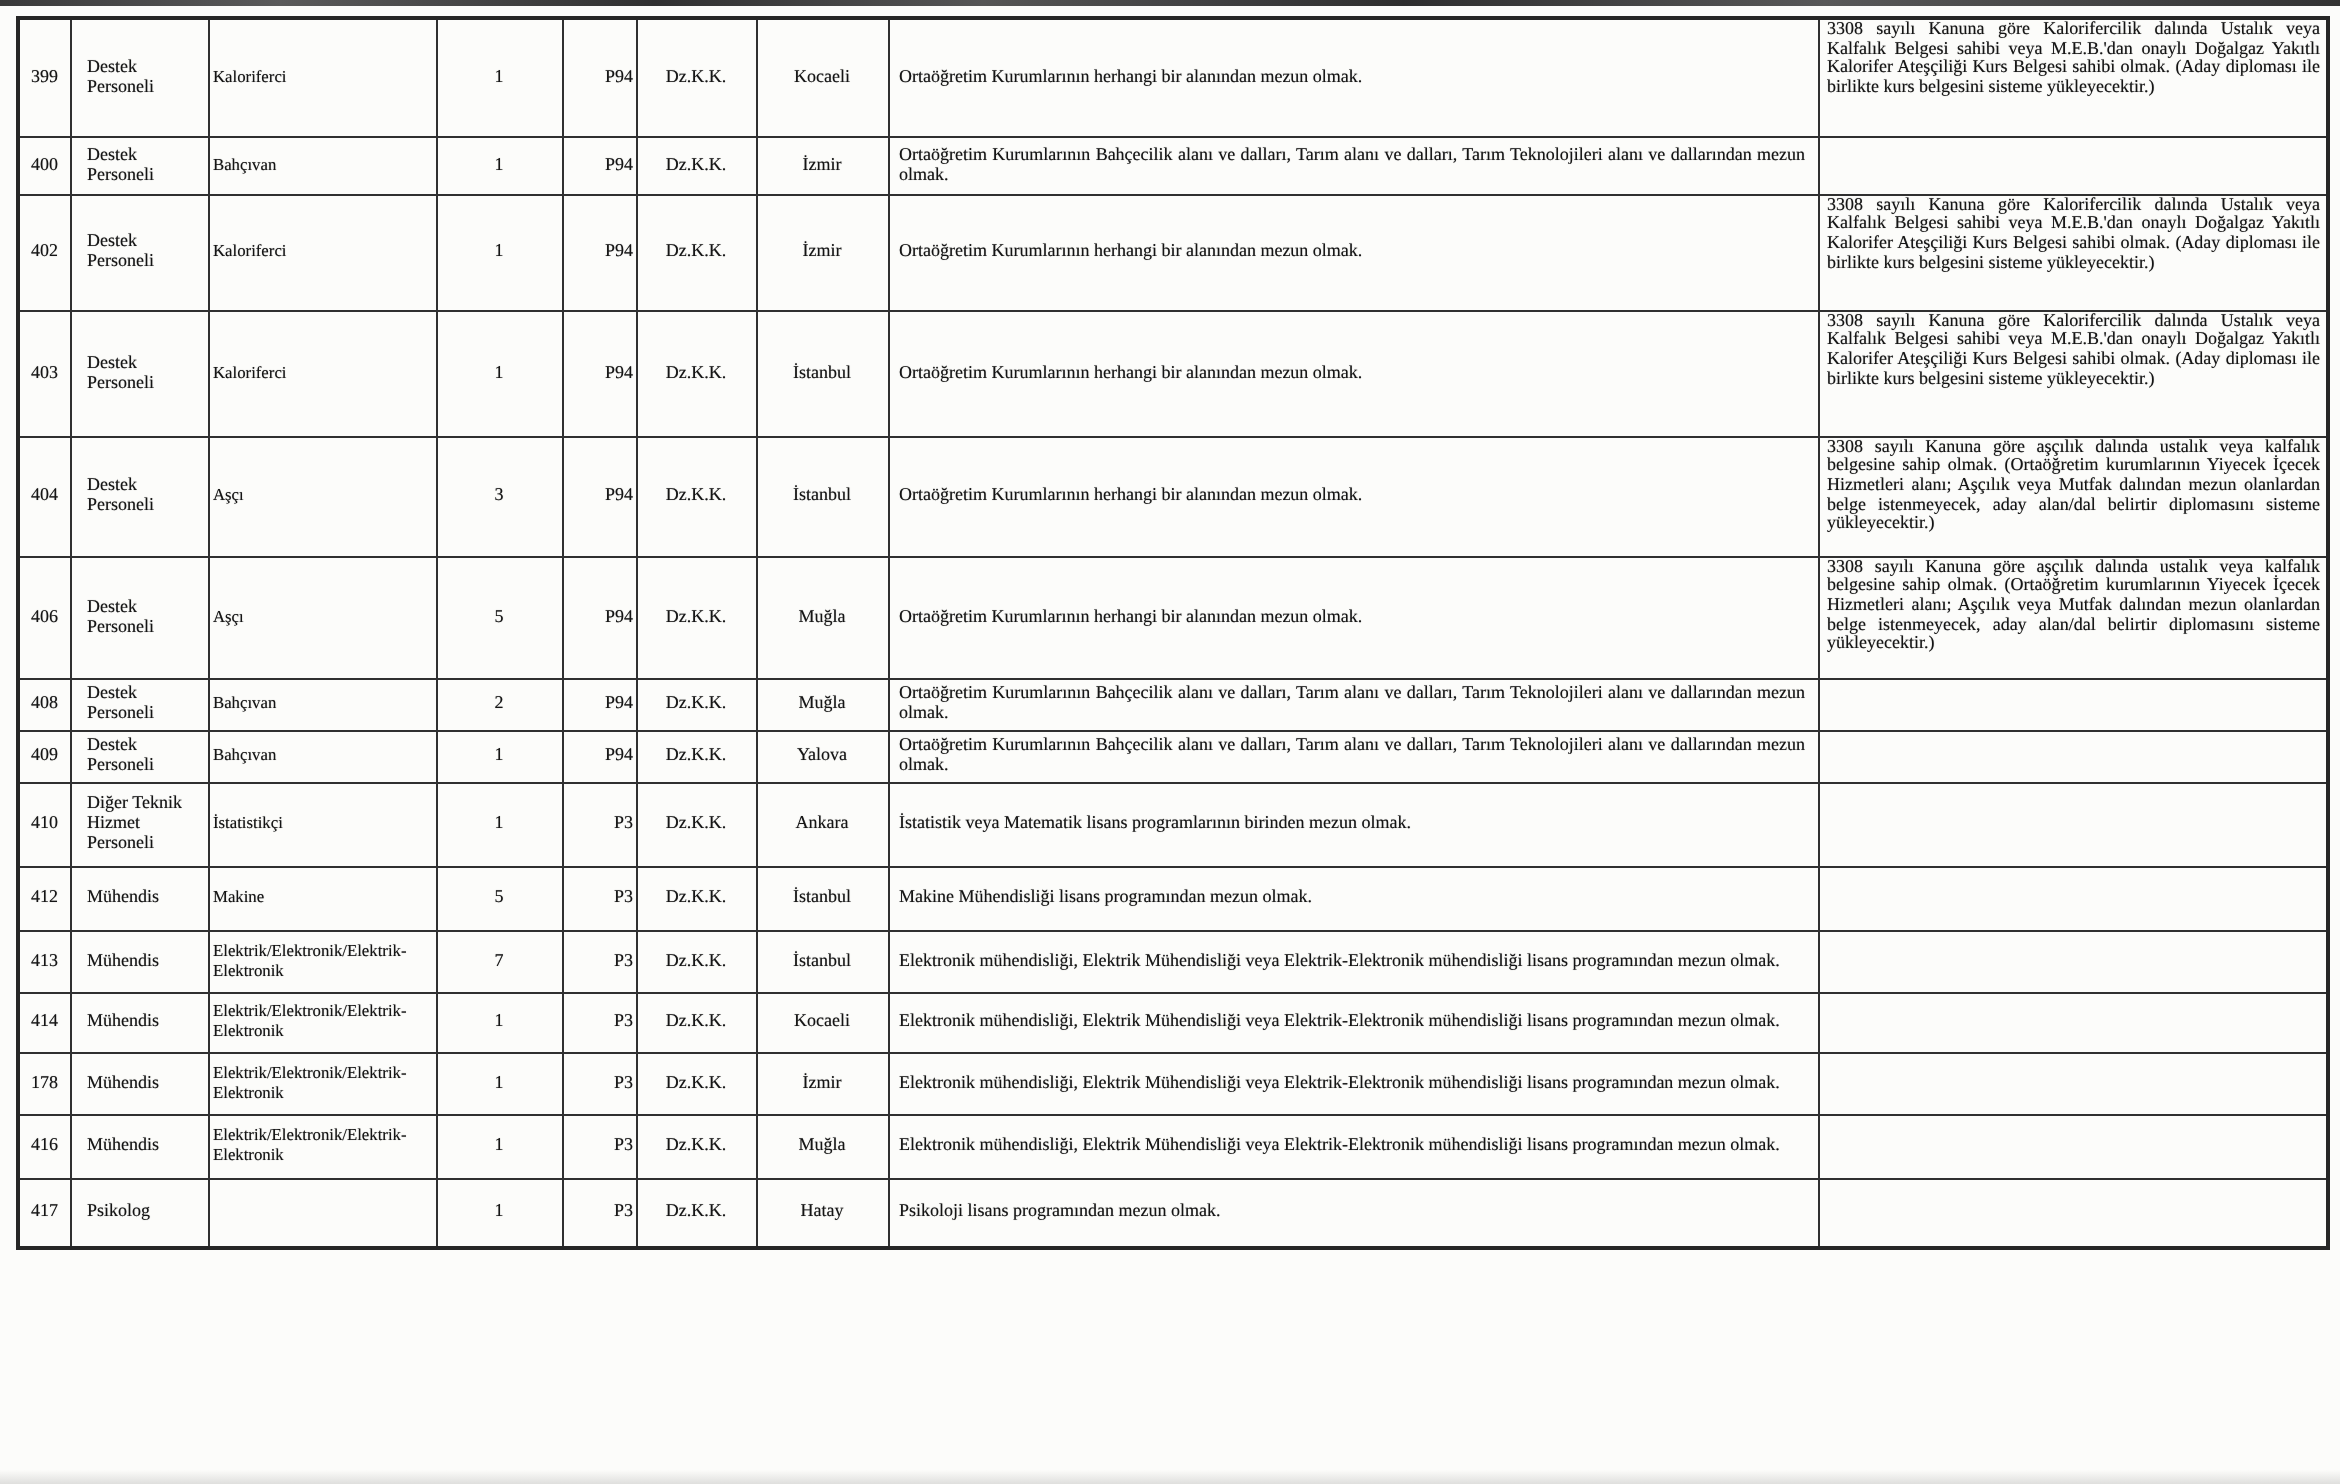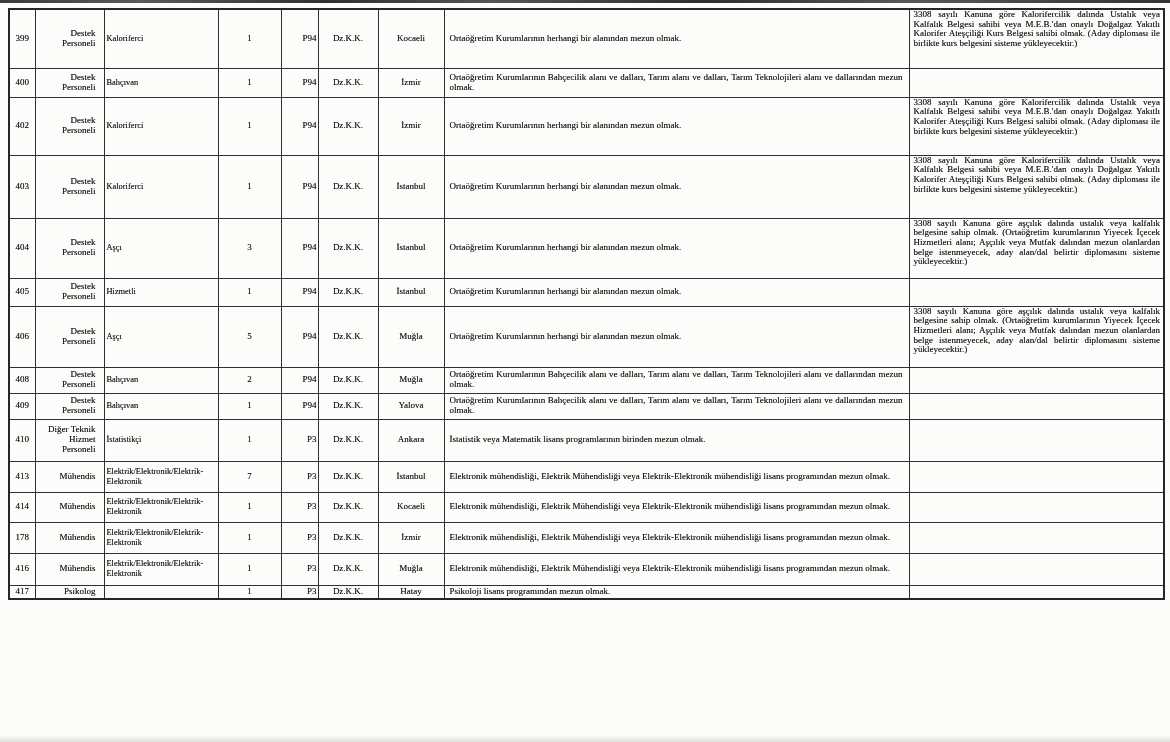--- a/index.html
+++ b/index.html
@@ -38,21 +38,21 @@
   }
   td.cell {
     border: 1px solid #303030;
     font-size: 9px;
     line-height: 9.7px;
     vertical-align: middle;
     overflow: hidden;
     text-shadow: 0 0 0.4px rgba(20,20,20,0.55);
   }
   td.cell-sira   { text-align: center; padding: 0 2px; margin-top: 19px; }
-  td.cell-unvan  { text-align: right; padding: 0 8px; }
+  td.cell-unvan  { text-align: left; padding: 0 8px; }
   td.cell-brans  { text-align: left; padding: 0 2px; font-size: 8.4px; overflow-wrap: break-word; }
   td.cell-adet   { text-align: center; padding: 0 2px; }
   td.cell-kod    { text-align: right; padding: 0 1px; }
   td.cell-kuvvet { text-align: center; padding: 0 2px; }
   td.cell-il     { text-align: center; padding: 0 2px; }
   td.cell-nitelik  { text-align: justify; padding: 1px 6px 1px 5px; }
   td.cell-aciklama { text-align: justify; padding: 0 3px 0 4px; vertical-align: top; }
 </style>
 </head>
 <body>
@@ -120,31 +120,20 @@
           <td class="cell cell-sira">404</td>
           <td class="cell cell-unvan">Destek Personeli</td>
           <td class="cell cell-brans">Aşçı</td>
           <td class="cell cell-adet">3</td>
           <td class="cell cell-kod">P94</td>
           <td class="cell cell-kuvvet">Dz.K.K.</td>
           <td class="cell cell-il">İstanbul</td>
           <td class="cell cell-nitelik">Ortaöğretim Kurumlarının herhangi bir alanından mezun olmak.</td>
           <td class="cell cell-aciklama">3308 sayılı Kanuna göre aşçılık dalında ustalık veya kalfalık belgesine sahip olmak. (Ortaöğretim kurumlarının Yiyecek İçecek Hizmetleri alanı; Aşçılık veya Mutfak dalından mezun olanlardan belge istenmeyecek, aday alan/dal belirtir diplomasını sisteme yükleyecektir.)</td>
         </tr>
-        <tr style="height: 28px;">
-          <td class="cell cell-sira">405</td>
-          <td class="cell cell-unvan">Destek Personeli</td>
-          <td class="cell cell-brans">Hizmetli</td>
-          <td class="cell cell-adet">1</td>
-          <td class="cell cell-kod">P94</td>
-          <td class="cell cell-kuvvet">Dz.K.K.</td>
-          <td class="cell cell-il">İstanbul</td>
-          <td class="cell cell-nitelik">Ortaöğretim Kurumlarının herhangi bir alanından mezun olmak.</td>
-          <td class="cell cell-aciklama"></td>
-        </tr>
         <tr style="height: 61px;">
           <td class="cell cell-sira">406</td>
           <td class="cell cell-unvan">Destek Personeli</td>
           <td class="cell cell-brans">Aşçı</td>
           <td class="cell cell-adet">5</td>
           <td class="cell cell-kod">P94</td>
           <td class="cell cell-kuvvet">Dz.K.K.</td>
           <td class="cell cell-il">Muğla</td>
           <td class="cell cell-nitelik">Ortaöğretim Kurumlarının herhangi bir alanından mezun olmak.</td>
           <td class="cell cell-aciklama">3308 sayılı Kanuna göre aşçılık dalında ustalık veya kalfalık belgesine sahip olmak. (Ortaöğretim kurumlarının Yiyecek İçecek Hizmetleri alanı; Aşçılık veya Mutfak dalından mezun olanlardan belge istenmeyecek, aday alan/dal belirtir diplomasını sisteme yükleyecektir.)</td>
@@ -175,20 +164,31 @@
           <td class="cell cell-sira">410</td>
           <td class="cell cell-unvan">Diğer Teknik Hizmet Personeli</td>
           <td class="cell cell-brans">İstatistikçi</td>
           <td class="cell cell-adet">1</td>
           <td class="cell cell-kod">P3</td>
           <td class="cell cell-kuvvet">Dz.K.K.</td>
           <td class="cell cell-il">Ankara</td>
           <td class="cell cell-nitelik">İstatistik veya Matematik lisans programlarının birinden mezun olmak.</td>
           <td class="cell cell-aciklama"></td>
         </tr>
+        <tr style="height: 32px;">
+          <td class="cell cell-sira">412</td>
+          <td class="cell cell-unvan">Mühendis</td>
+          <td class="cell cell-brans">Makine</td>
+          <td class="cell cell-adet">5</td>
+          <td class="cell cell-kod">P3</td>
+          <td class="cell cell-kuvvet">Dz.K.K.</td>
+          <td class="cell cell-il">İstanbul</td>
+          <td class="cell cell-nitelik">Makine Mühendisliği lisans programından mezun olmak.</td>
+          <td class="cell cell-aciklama"></td>
+        </tr>
         <tr style="height: 31px;">
           <td class="cell cell-sira">413</td>
           <td class="cell cell-unvan">Mühendis</td>
           <td class="cell cell-brans">Elektrik/Elektronik/Elektrik-Elektronik</td>
           <td class="cell cell-adet">7</td>
           <td class="cell cell-kod">P3</td>
           <td class="cell cell-kuvvet">Dz.K.K.</td>
           <td class="cell cell-il">İstanbul</td>
           <td class="cell cell-nitelik">Elektronik mühendisliği, Elektrik Mühendisliği veya Elektrik-Elektronik mühendisliği lisans programından mezun olmak.</td>
           <td class="cell cell-aciklama"></td>
@@ -219,21 +219,21 @@
           <td class="cell cell-sira">416</td>
           <td class="cell cell-unvan">Mühendis</td>
           <td class="cell cell-brans">Elektrik/Elektronik/Elektrik-Elektronik</td>
           <td class="cell cell-adet">1</td>
           <td class="cell cell-kod">P3</td>
           <td class="cell cell-kuvvet">Dz.K.K.</td>
           <td class="cell cell-il">Muğla</td>
           <td class="cell cell-nitelik">Elektronik mühendisliği, Elektrik Mühendisliği veya Elektrik-Elektronik mühendisliği lisans programından mezun olmak.</td>
           <td class="cell cell-aciklama"></td>
         </tr>
-        <tr style="height: 14px;">
+        <tr style="height: 35px;">
           <td class="cell cell-sira">417</td>
           <td class="cell cell-unvan">Psikolog</td>
           <td class="cell cell-brans"></td>
           <td class="cell cell-adet">1</td>
           <td class="cell cell-kod">P3</td>
           <td class="cell cell-kuvvet">Dz.K.K.</td>
           <td class="cell cell-il">Hatay</td>
           <td class="cell cell-nitelik">Psikoloji lisans programından mezun olmak.</td>
           <td class="cell cell-aciklama"></td>
         </tr>

